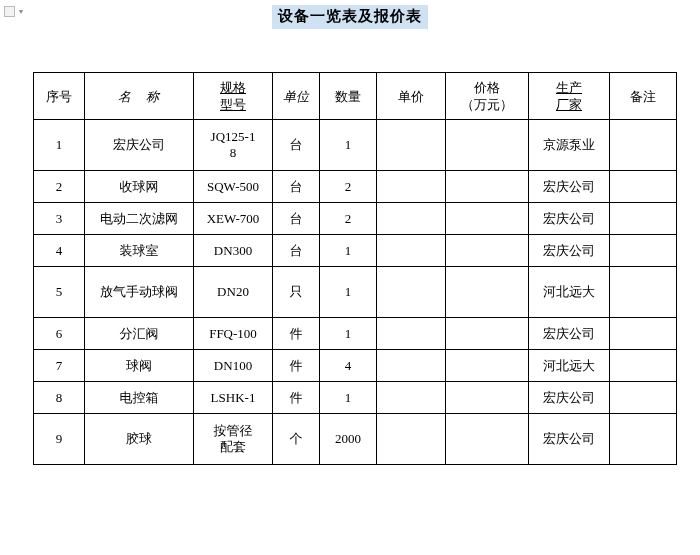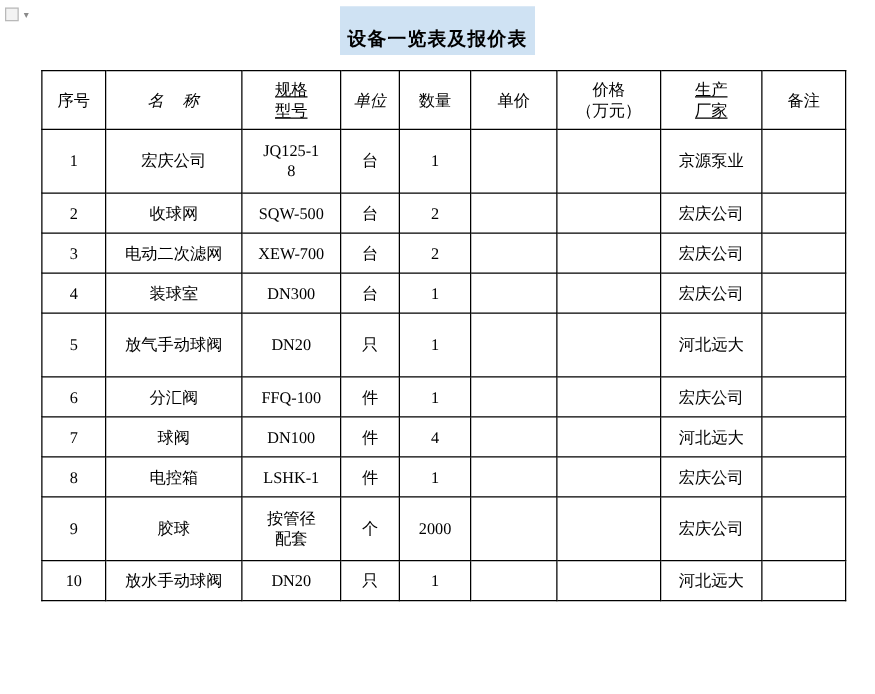--- a/index.html
+++ b/index.html
@@ -44,29 +44,29 @@
     left: 0;
     width: 700px;
     text-align: center;
   }
   .doc-title .title-text {
     display: inline-block;
     font-size: 15px;
     font-weight: bold;
     color: #000000;
     background: #cfe2f3;
-    padding: 17px 6px 3px 6px;
+    padding: 2px 6px 3px 6px;
     letter-spacing: 1px;
     font-family: "Liberation Serif", serif;
   }
 
   
   .table-wrap {
     position: absolute;
-    top: 56px;
+    top: 72px;
     left: 33px;
     width: 634px;
   }
   table.equip {
     border-collapse: collapse;
     width: 634px;
     table-layout: fixed;
   }
   table.equip th,
   table.equip td {
@@ -237,26 +237,15 @@
           <span class="two-line">按管径</span>
           <span class="two-line">配套</span>
         </td>
         <td>个</td>
         <td>2000</td>
         <td></td>
         <td></td>
         <td>宏庆公司</td>
         <td></td>
       </tr>
-      <tr>
-        <td>10</td>
-        <td>放水手动球阀</td>
-        <td>DN20</td>
-        <td>只</td>
-        <td>1</td>
-        <td></td>
-        <td></td>
-        <td>河北远大</td>
-        <td></td>
-      </tr>
     </tbody>
   </table>
 </div>
 
 </body></html>

